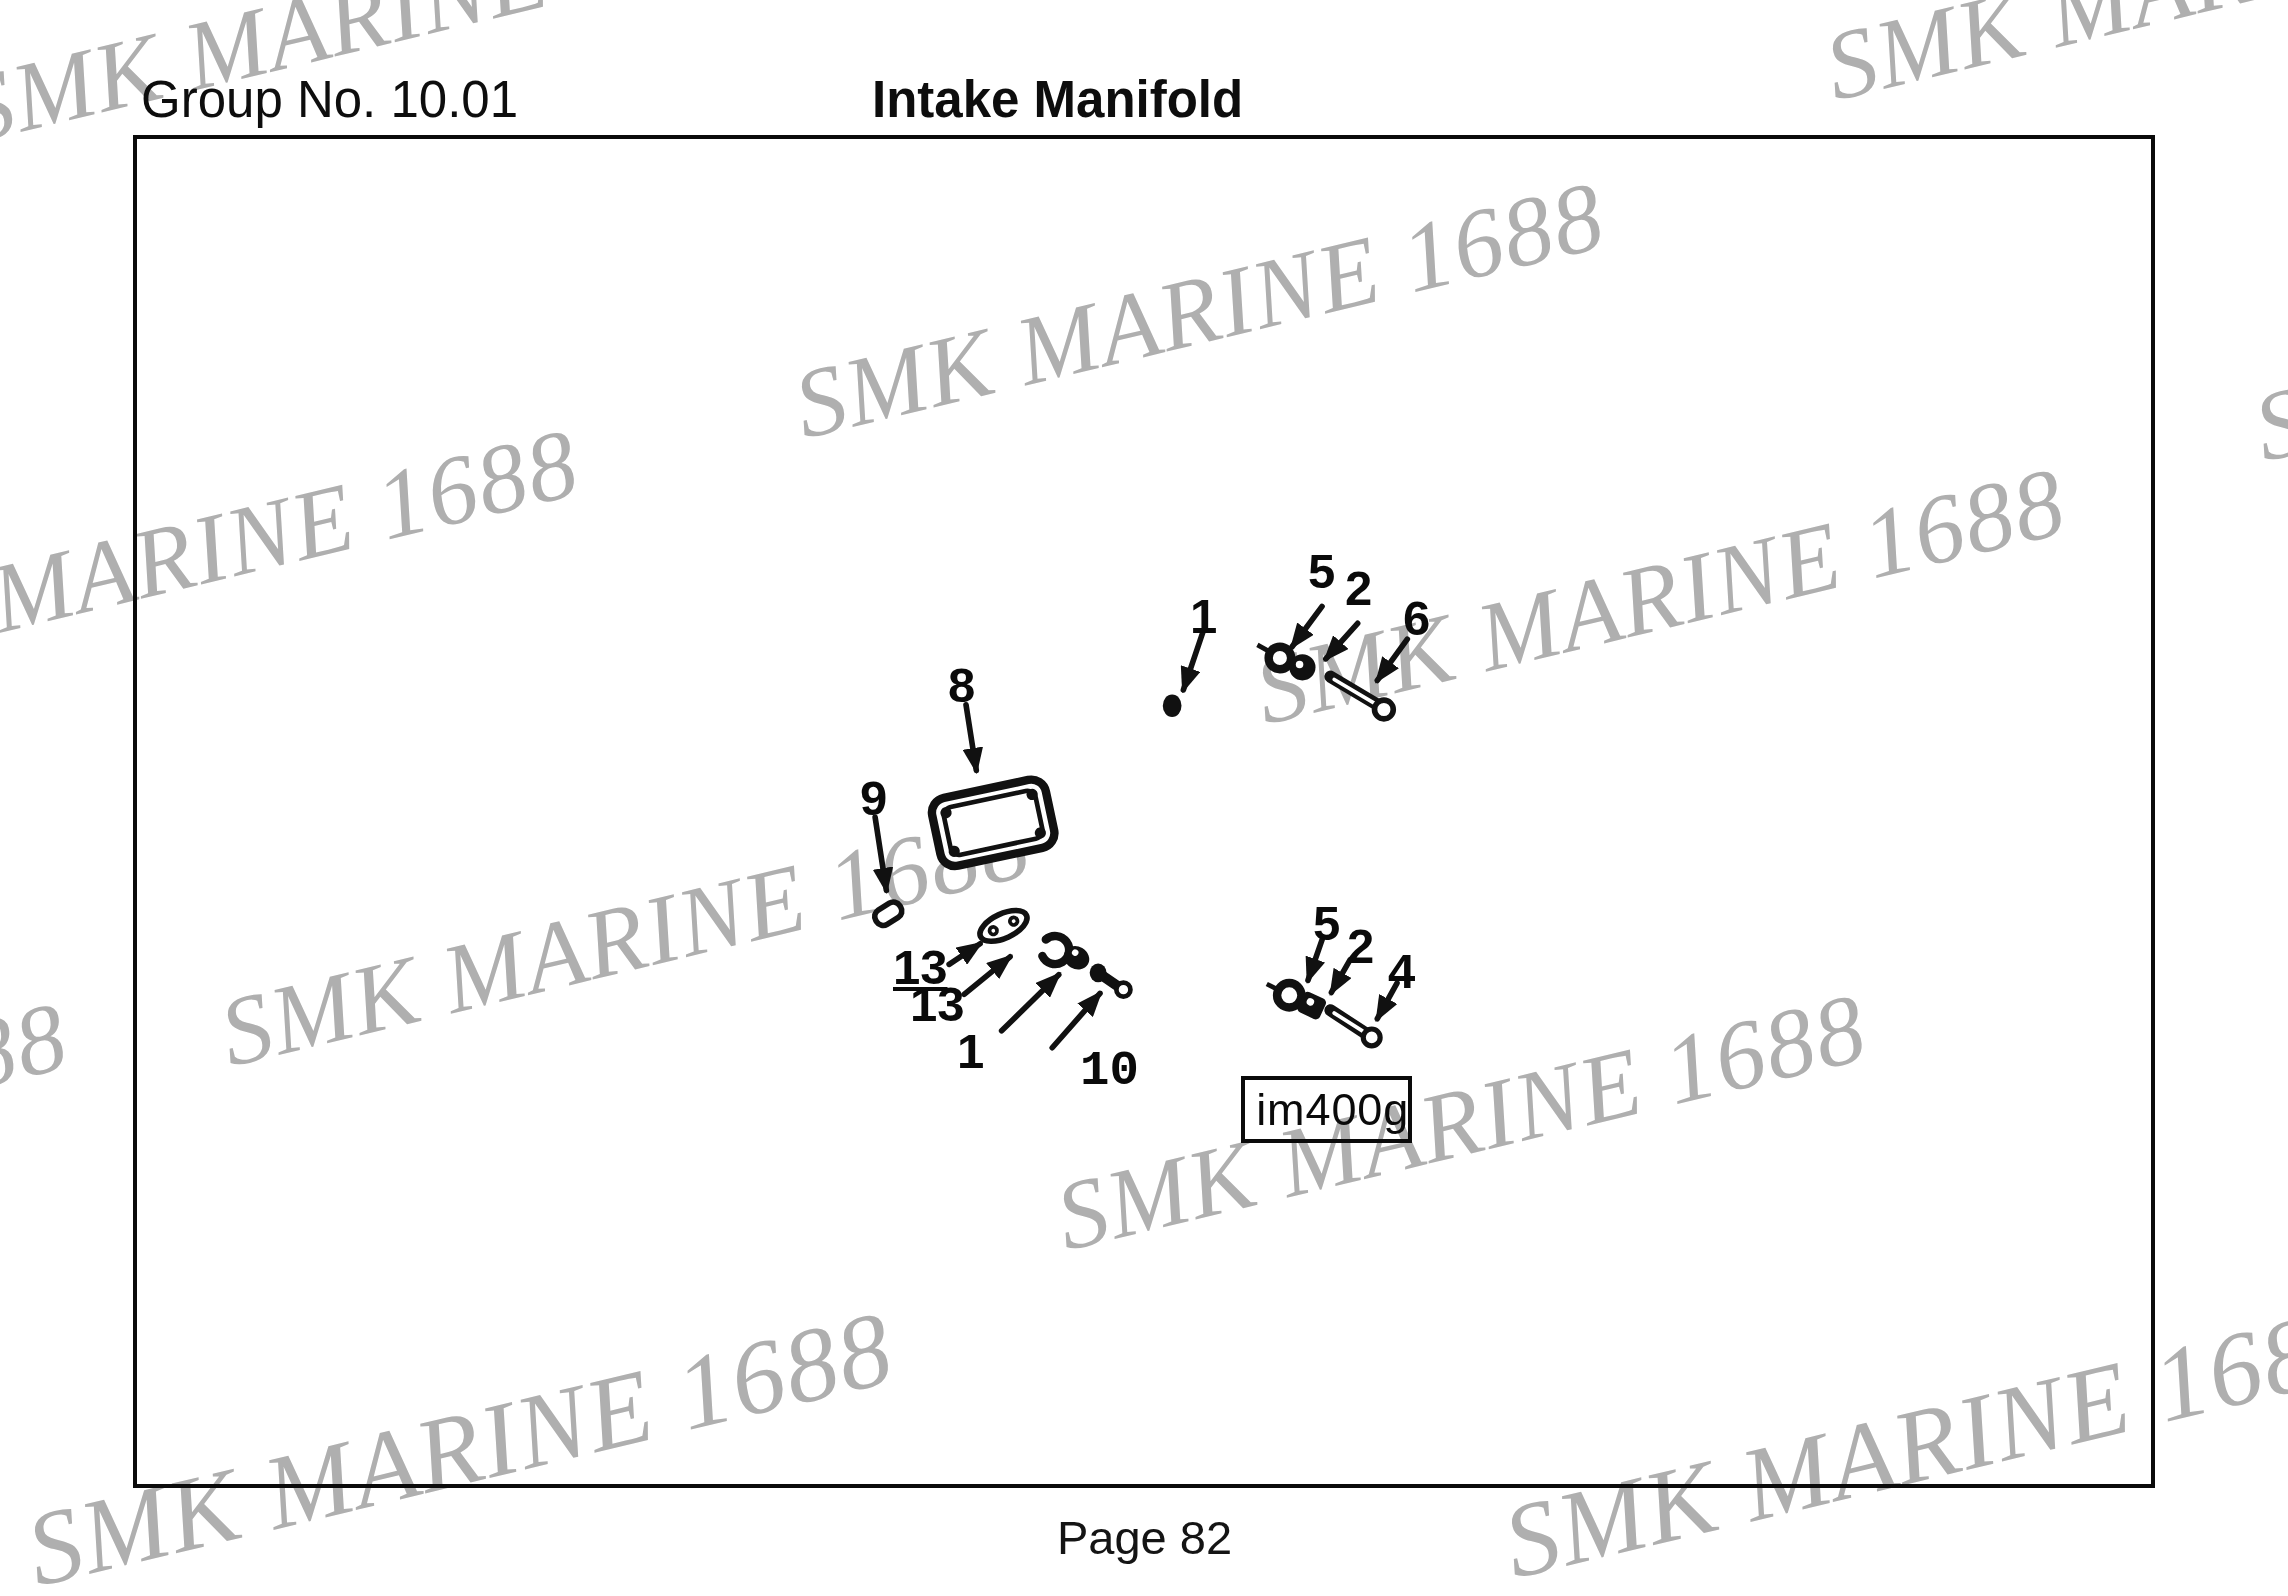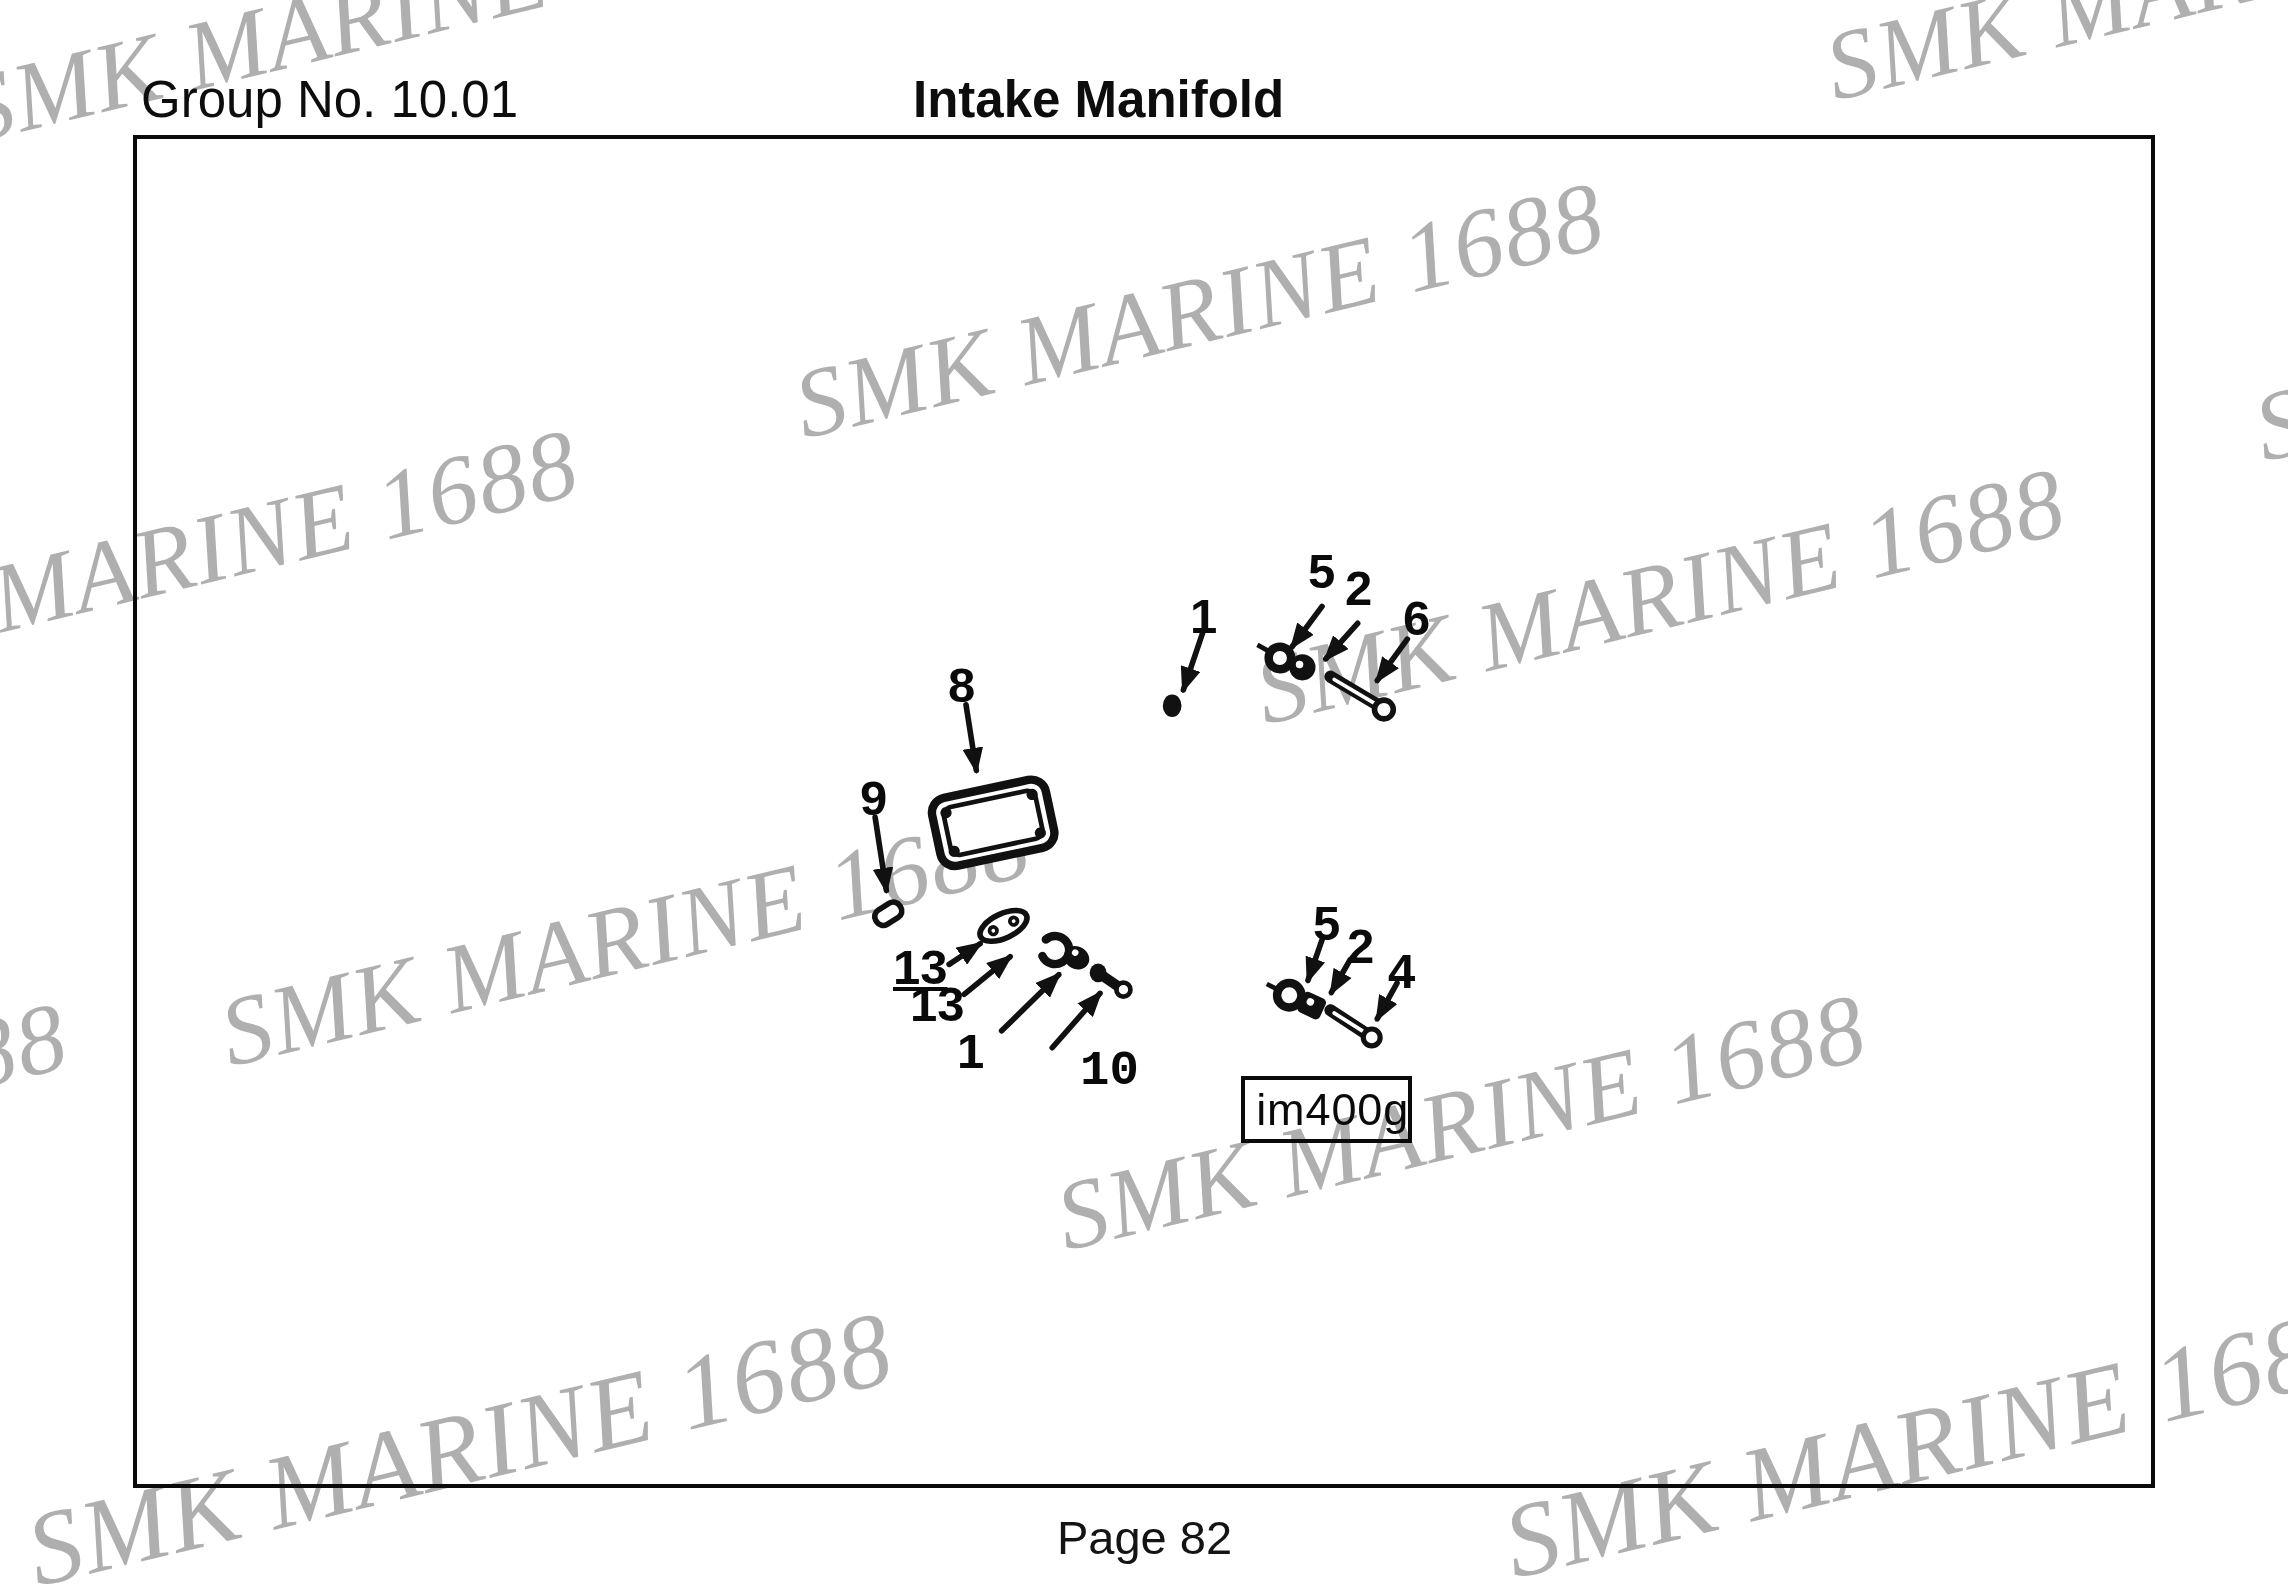--- a/index.html
+++ b/index.html
@@ -29,21 +29,21 @@
   .wm.big{font-size:105px;}
   
   .hdr{
     position:absolute;
     top:74px;
     font-size:51px;
     line-height:1;
     color:#0d0d0d;
   }
   .hdr.left{left:141px;}
-  .hdr.center{left:913px;font-weight:bold;}
+  .hdr.center{left:872px;font-weight:bold;}
   .hdr.right{left:1758px;}
   
   .frame{
     position:absolute;
     left:133px;
     top:135px;
     width:2022px;
     height:1353px;
     border:4.7px solid #0a0a0a;
     box-sizing:border-box;

